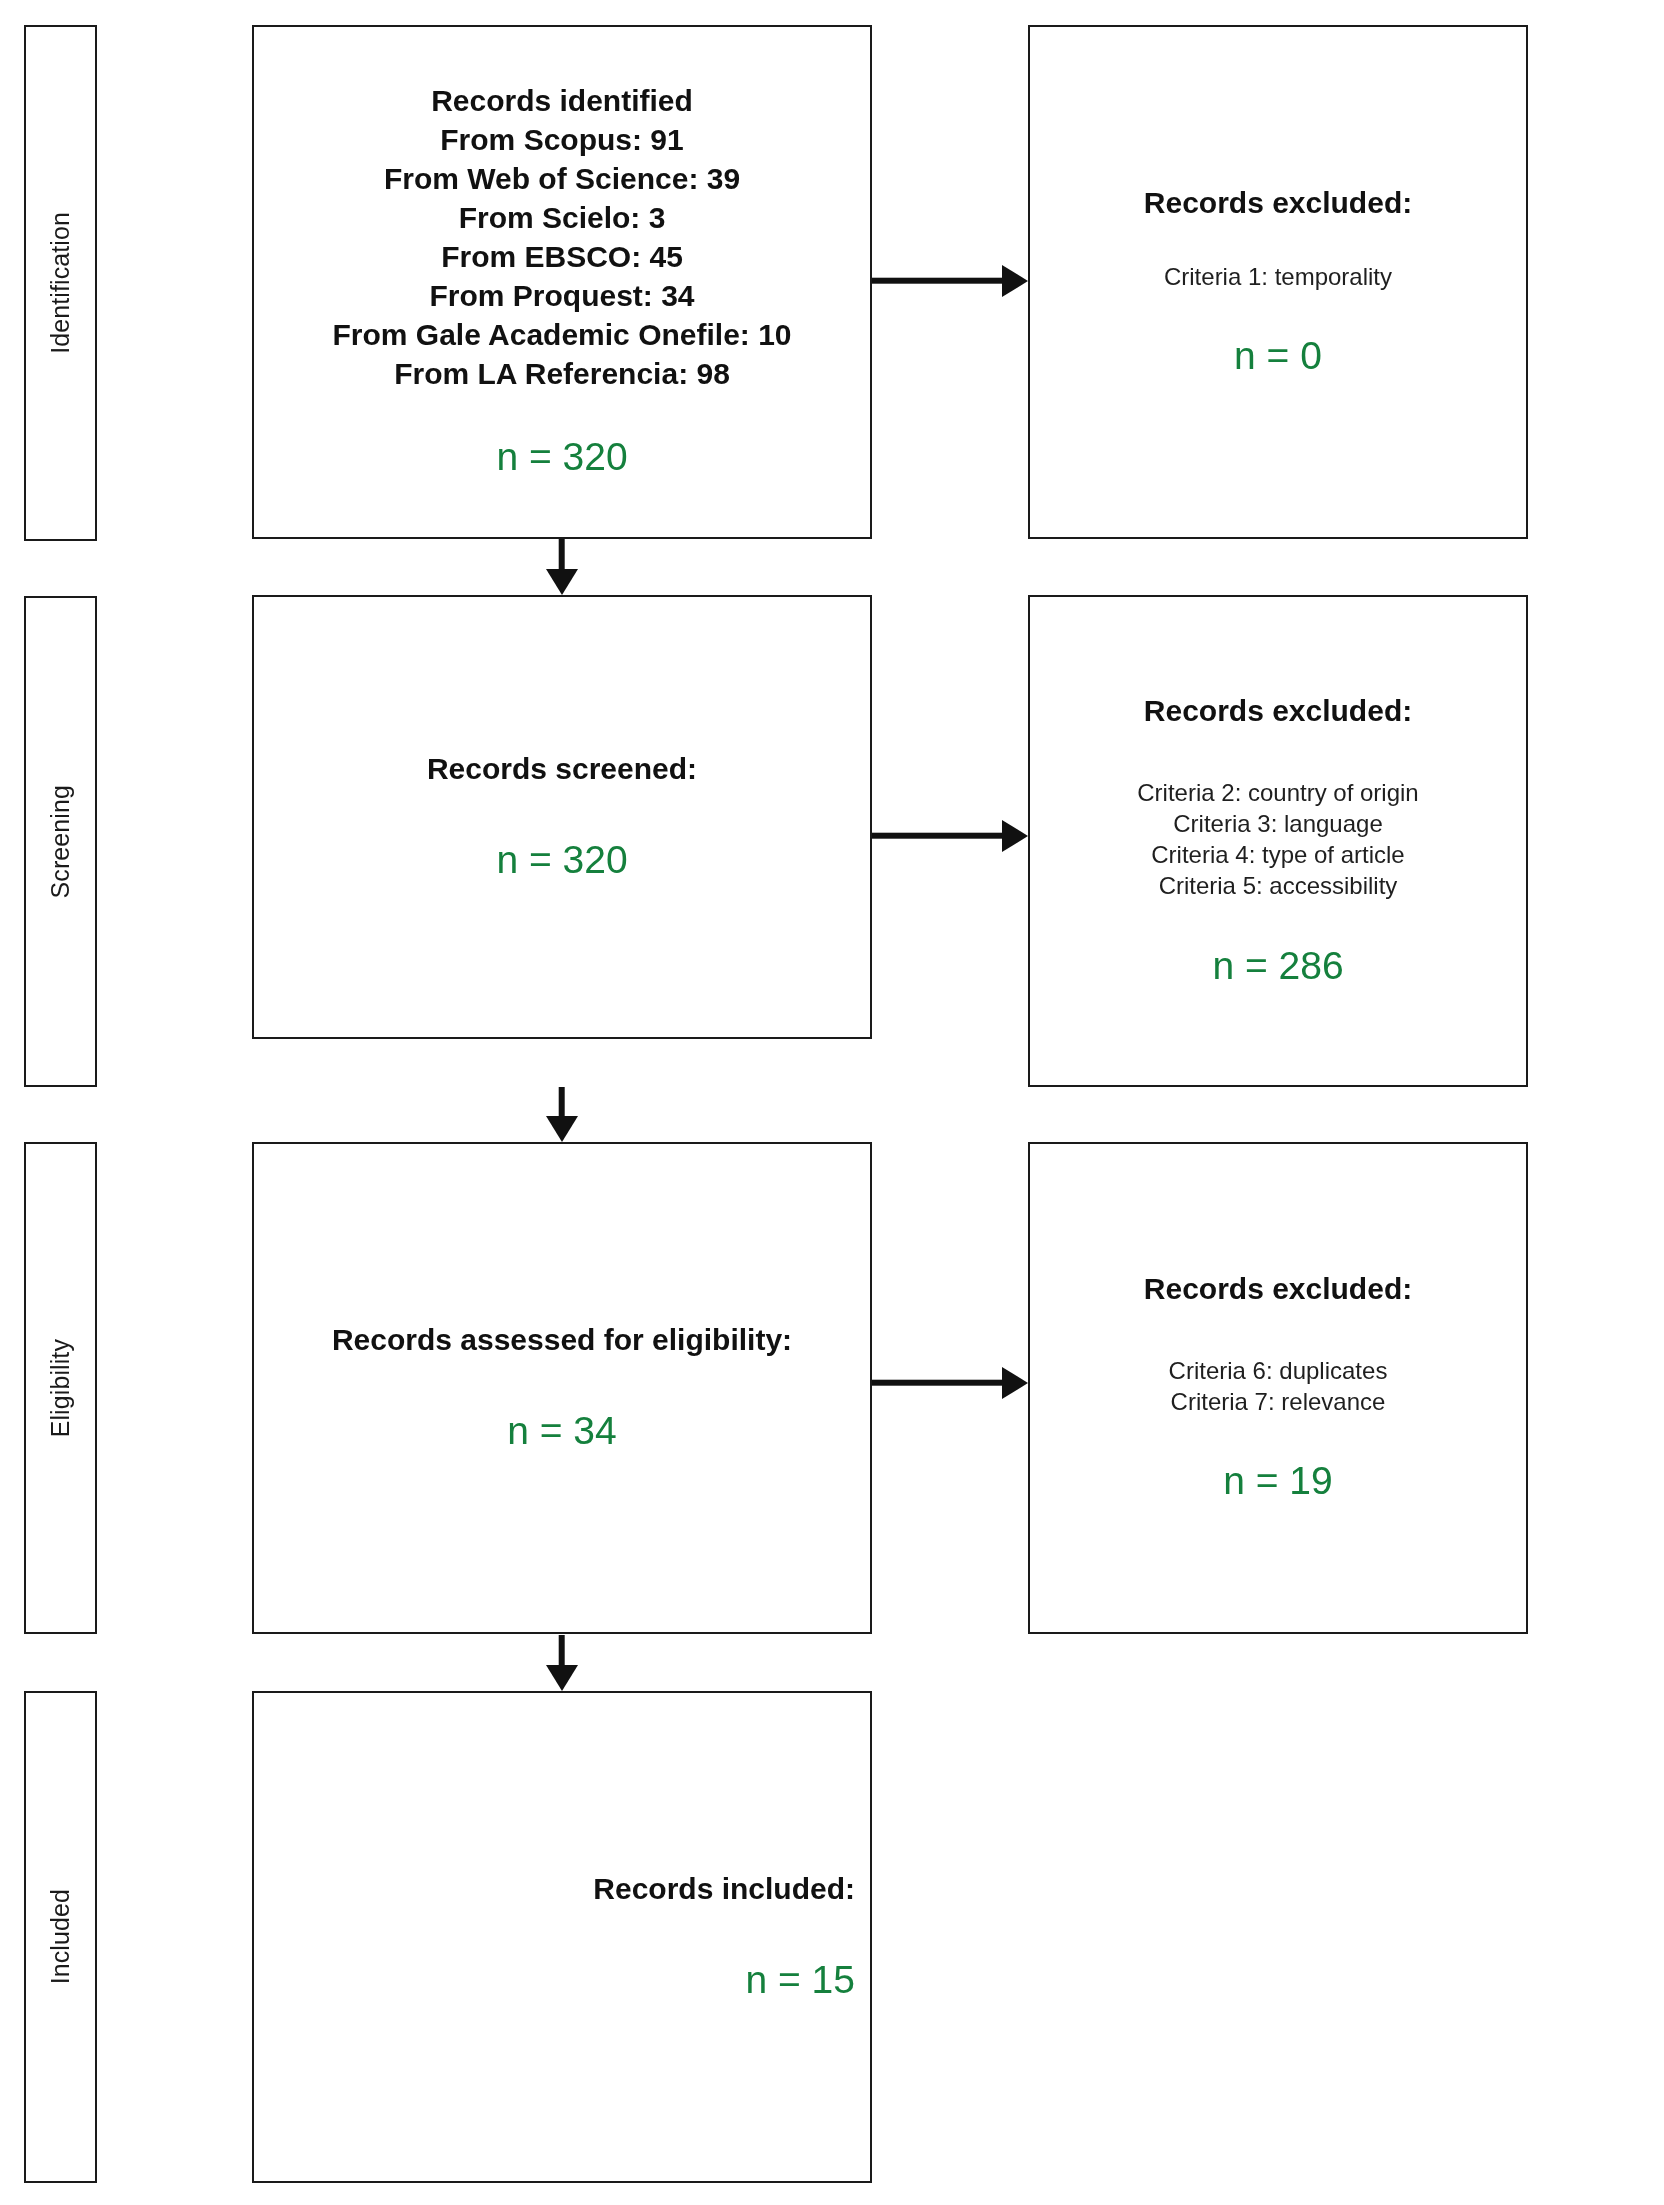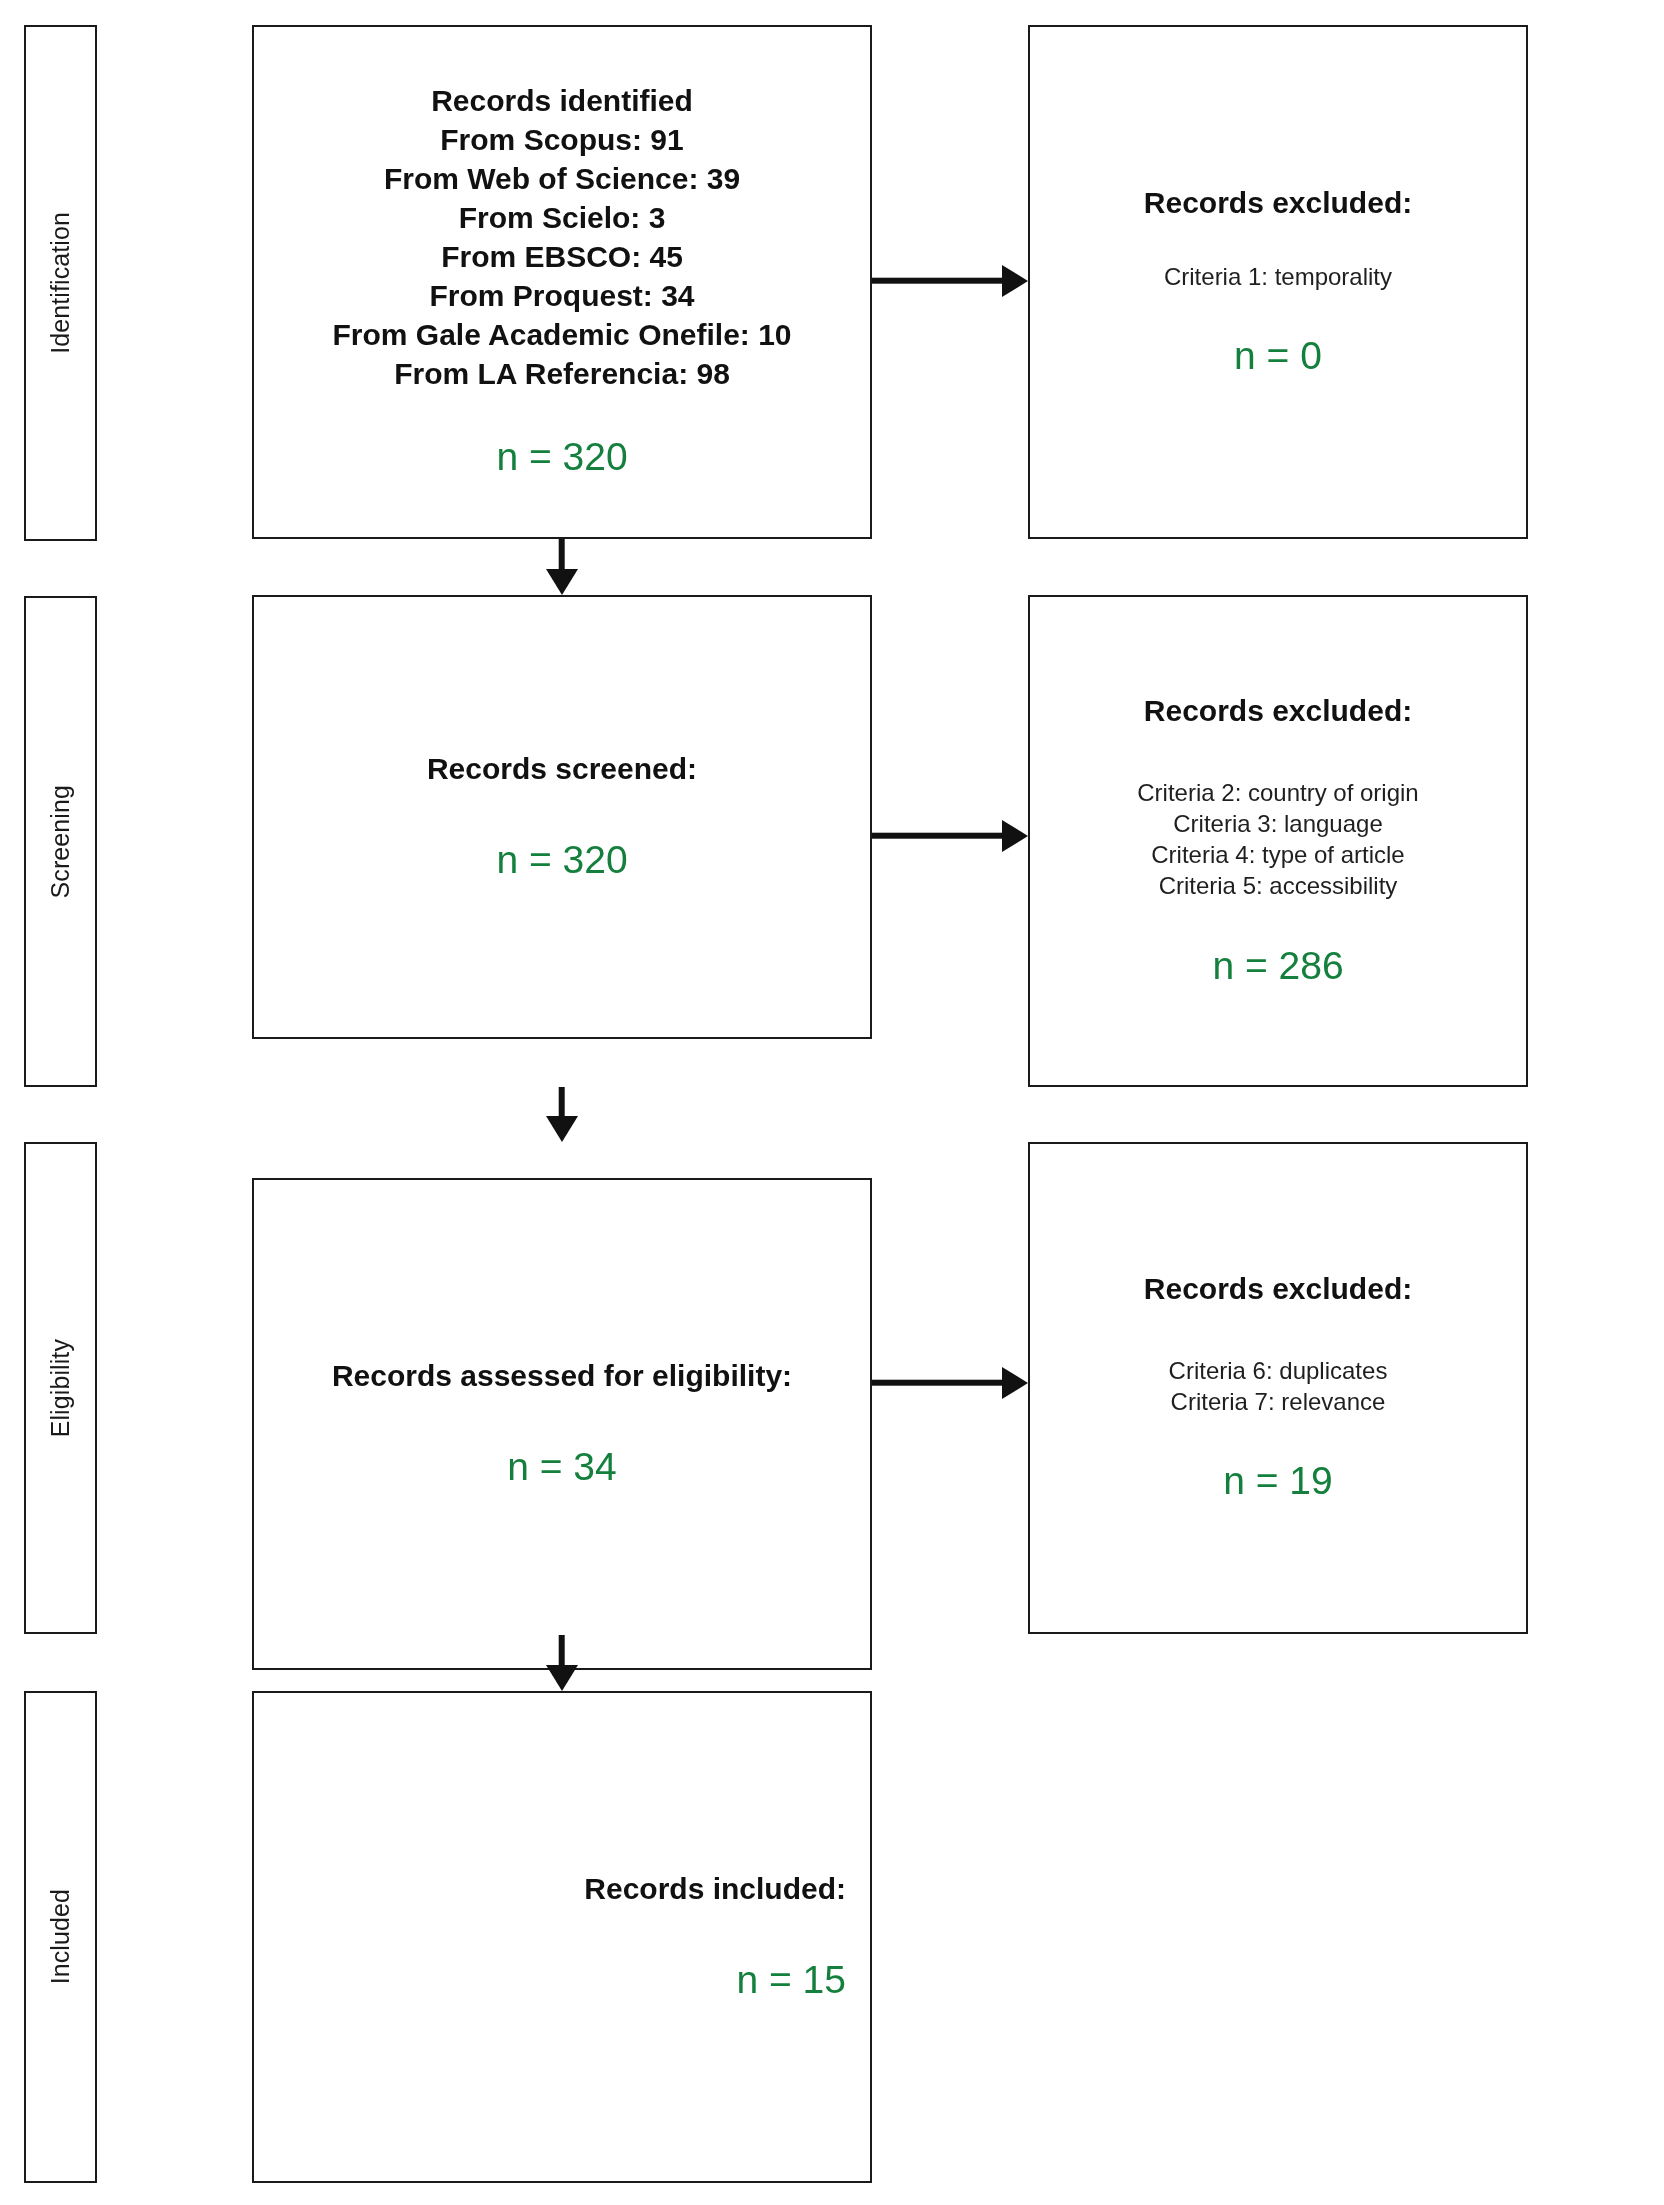--- a/index.html
+++ b/index.html
@@ -56,36 +56,36 @@
   #stage-eligibility    { top: 1142px; height: 492px; }
   #stage-included       { top: 1691px; height: 492px; }
 
   
   .center-box {
     left: 252px;
     width: 620px;
   }
   #center-identified { top: 25px;   height: 514px; }
   #center-screened   { top: 595px; height: 444px; }
-  #center-eligible   { top: 1142px; height: 492px; margin-top: 36px; }
+  #center-eligible   { top: 1142px; height: 492px; }
   #center-included   { top: 1691px; height: 492px; text-align: right; }
 
   
   .right-box {
     left: 1028px;
     width: 500px;
   }
   #right-excl-1 { top: 25px;   height: 514px; }
   #right-excl-2 { top: 595px; height: 492px; }
   #right-excl-3 { top: 1142px; height: 492px; }
 
   
   .tbody {
     width: 100%;
-    padding: 0 24px;
+    padding: 0 15px;
     box-sizing: border-box;
   }
   .line {
     display: block;
     line-height: 1.30;
   }
   .bold {
     font-weight: 700;
     font-size: 30px;
     color: #111111;

